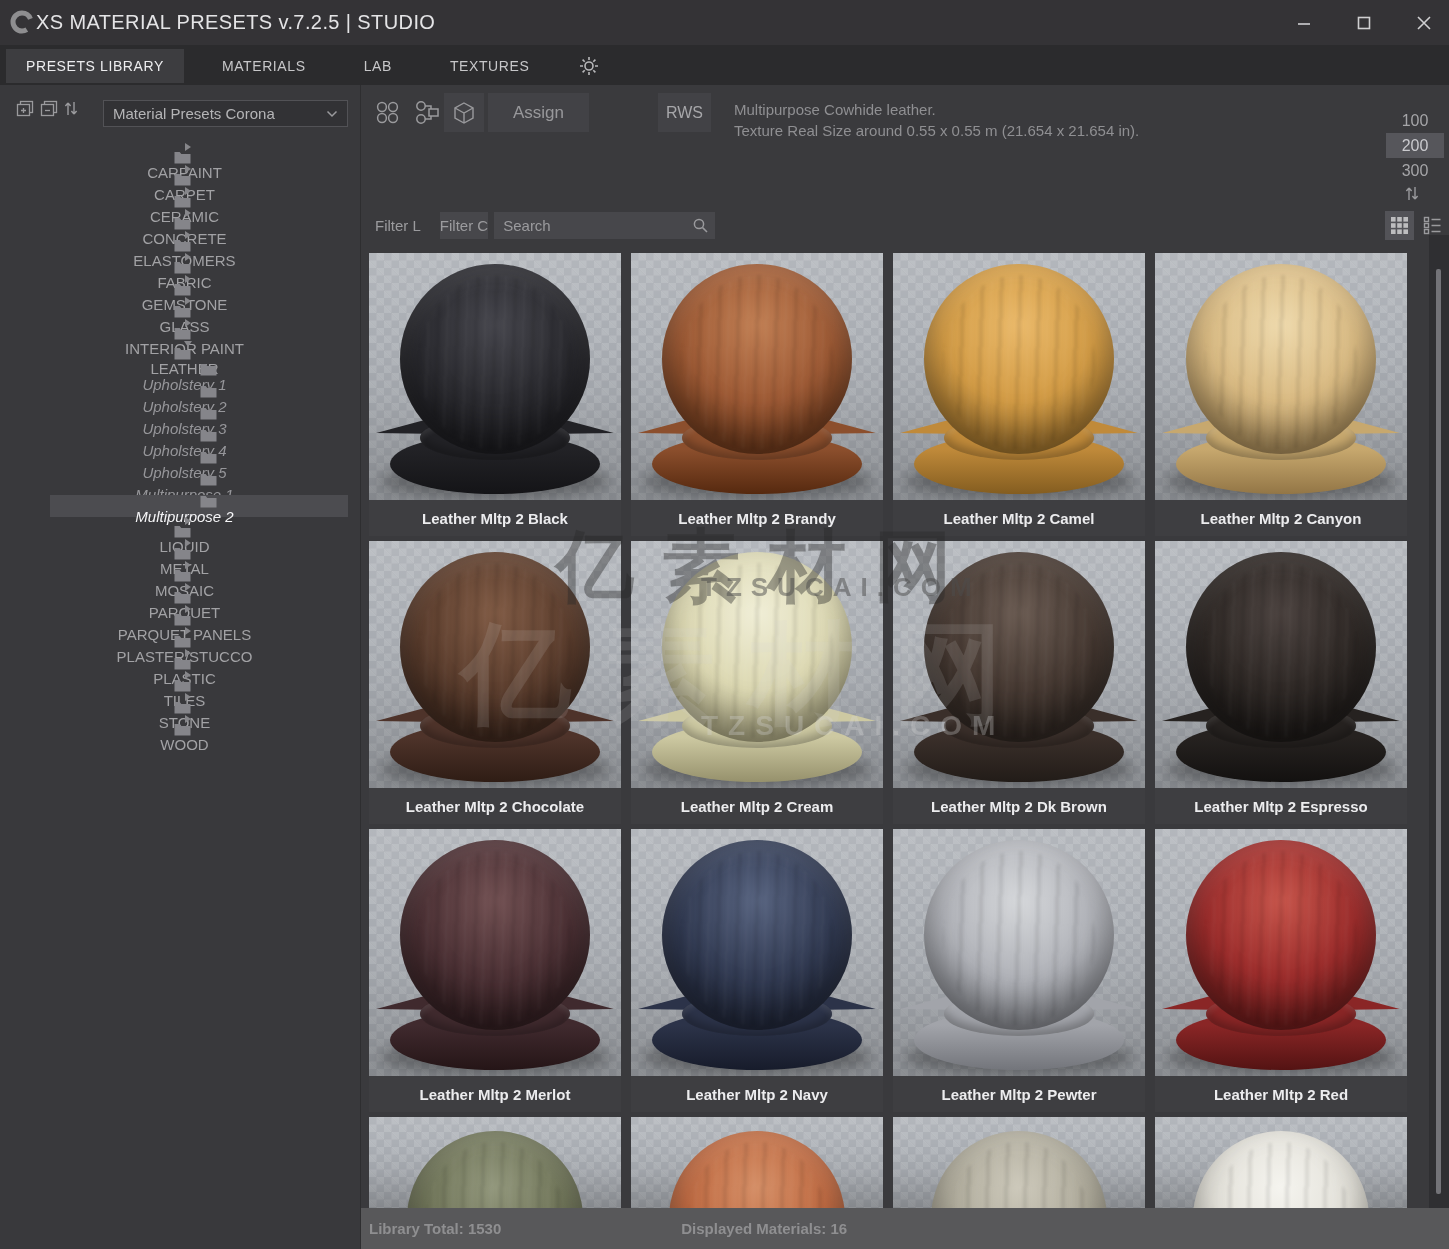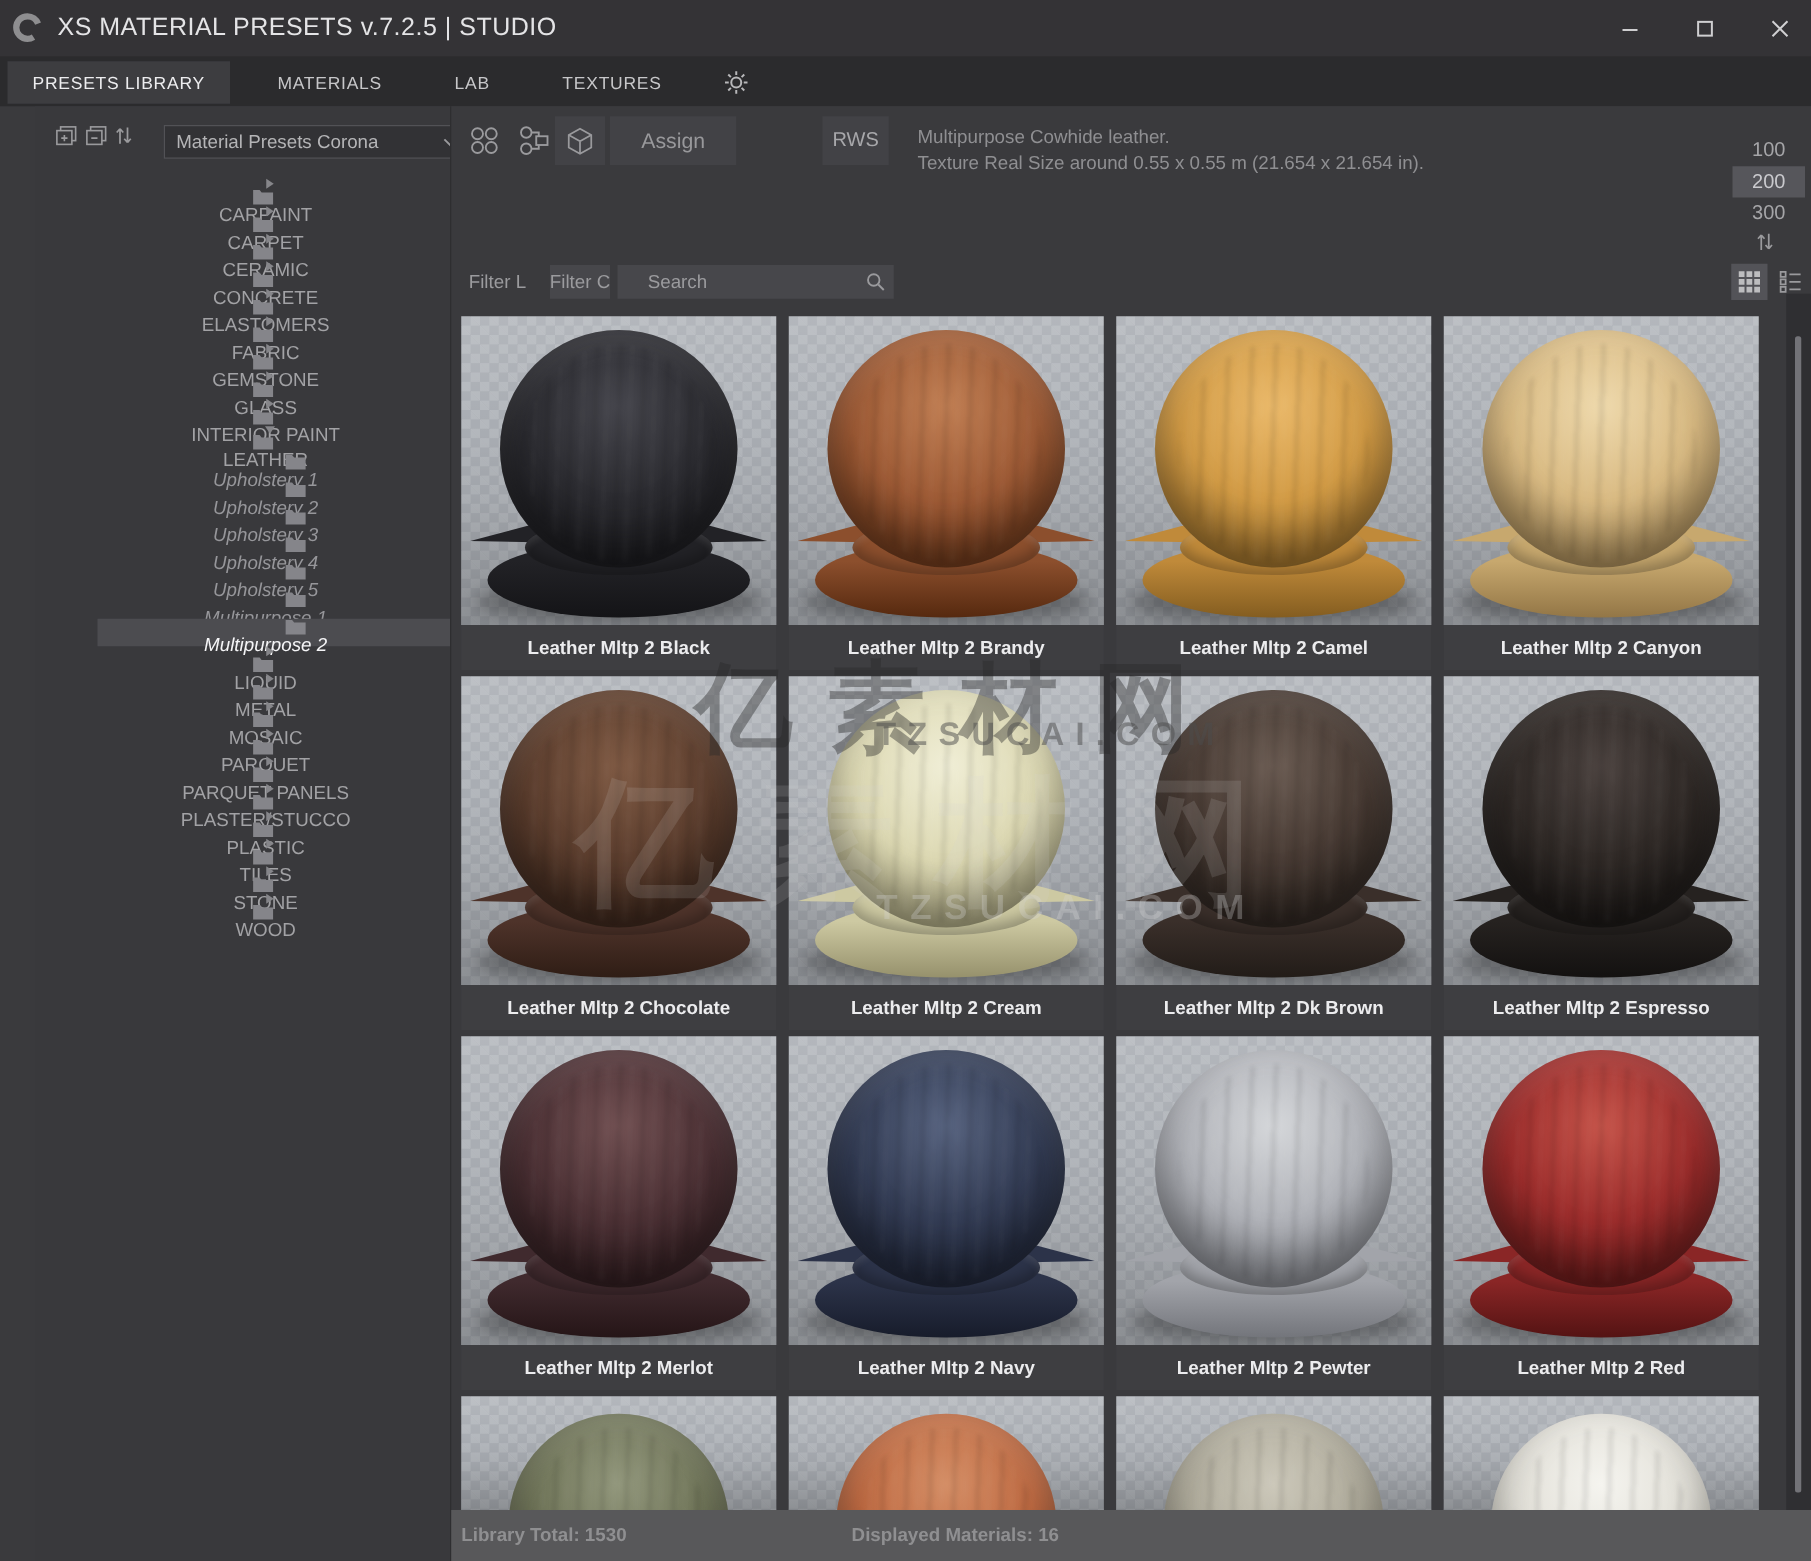--- a/index.html
+++ b/index.html
@@ -2,33 +2,33 @@
 <html><head>
 <meta charset="utf-8">
 <style>
   html,body{margin:0;padding:0;background:#222;}
   *{box-sizing:border-box;font-family:"Liberation Sans",sans-serif;}
   .app{position:relative;width:1449px;height:1249px;background:#3a3a3d;overflow:hidden;}
 
   
   .titlebar{position:absolute;left:0;top:0;width:1449px;height:45px;background:#343336;display:flex;align-items:center;}
   .logo{margin-left:8px;width:28px;height:28px;}
-  .app-title{margin-left:10px;font-size:20px;color:#e4e4e6;letter-spacing:.4px;}
+  .app-title{font-size:20px;color:#e4e4e6;letter-spacing:.4px;}
   .win-controls{position:absolute;right:14px;top:0;height:45px;display:flex;align-items:center;gap:38px;}
   .win-btn{width:22px;height:22px;display:flex;align-items:center;justify-content:center;}
 
   
   .tabbar{position:absolute;left:0;top:45px;width:1449px;height:40px;background:#2b2b2d;display:flex;align-items:center;}
   .tab{height:34px;margin-top:2px;display:flex;align-items:center;padding:0 20px;font-size:14px;letter-spacing:.6px;color:#c7c7c9;cursor:default;}
   .tab.active{background:#3d3d40;color:#ededef;}
   .tab+.tab{margin-left:18px;}
   .gear{margin-left:30px;margin-top:2px;}
 
   
-  .sidebar{position:absolute;left:0;top:85px;width:360px;height:1164px;background:#39393c;margin-left:28px;}
+  .sidebar{position:absolute;left:0;top:85px;width:360px;height:1164px;background:#39393c;}
   .side-icon{position:absolute;top:15px;}
   .dropdown{position:absolute;left:103px;top:15px;width:245px;height:27px;background:#323235;border:1px solid #525256;color:#b5b5b7;font-size:15px;display:flex;align-items:center;padding:0 9px;}
   .dropdown .chev{margin-left:auto;}
   .tree{position:absolute;left:0;top:58px;width:360px;}
   .tree-row{position:relative;height:22px;display:flex;align-items:center;flex-direction:column;}
   .tree-row .hl{position:absolute;left:50px;right:12px;top:0;bottom:0;background:#4c4c50;}
   .tree-row .caret{width:16px;margin-left:16px;display:flex;justify-content:center;position:relative;}
   .caret-right{width:0;height:0;border-left:6px solid #86868a;border-top:4px solid transparent;border-bottom:4px solid transparent;}
   .caret-down{width:0;height:0;border-top:6px solid #86868a;border-left:4px solid transparent;border-right:4px solid transparent;}
   .tree-row .f-ico{margin-left:4px;position:relative;display:flex;}
@@ -51,21 +51,21 @@
   .size.active{background:#56565b;color:#cacace;}
   .sort2{position:absolute;left:1043px;top:100px;}
   .viewmode{position:absolute;left:1024px;top:126px;display:flex;gap:4px;}
   .vm-btn{width:29px;height:29px;display:flex;align-items:center;justify-content:center;}
   .vm-btn.active{background:#535358;}
 
   .filter-row{position:absolute;left:8px;top:127px;height:27px;display:flex;align-items:center;justify-content:center;}
   .filter-l{font-size:15px;color:#9b9b9e;padding:0 6px;}
   .filter-c{margin-left:13px;height:27px;padding:0 0;background:#47474b;color:#9b9b9e;font-size:15px;display:flex;align-items:center;}
   .search-wrap{position:relative;margin-left:6px;}
-  .search-input{width:221px;height:27px;background:#47474b;border:none;outline:none;color:#cfcfd2;font-size:15px;padding:0 28px 0 24px;}
+  .search-input{width:221px;height:27px;background:#47474b;border:none;outline:none;color:#cfcfd2;font-size:15px;padding:0 28px 0 9px;}
   .search-input::placeholder{color:#9b9b9e;}
   .search-ico{position:absolute;right:6px;top:5px;}
 
   
   .grid{position:absolute;left:8px;top:168px;width:1038px;display:grid;grid-template-columns:repeat(4,252px);column-gap:10px;row-gap:5px;}
   .card{width:252px;height:283px;}
   .card.partial{height:91px;}
   .shot{position:relative;width:252px;height:247px;overflow:hidden;
     background-color:#a9adb3;
     background-image:

